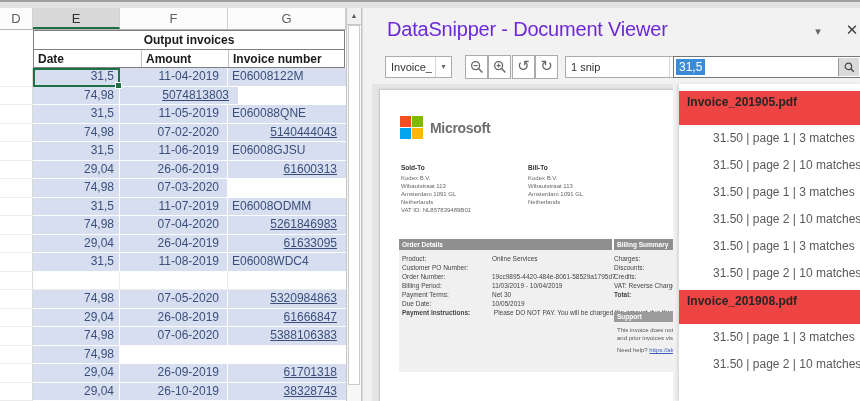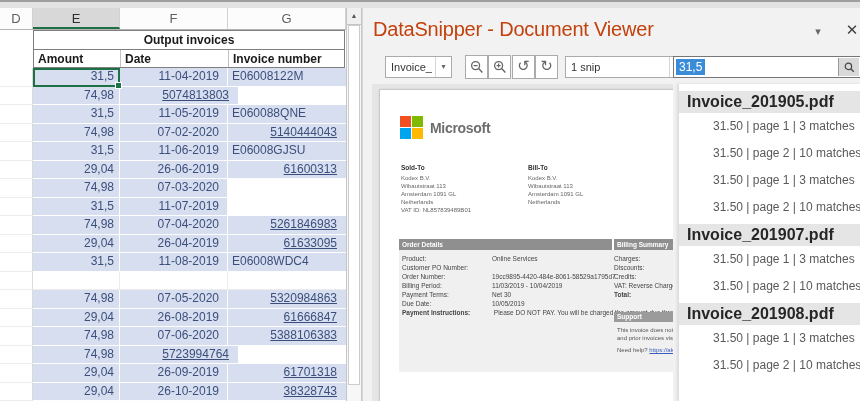--- a/index.html
+++ b/index.html
@@ -51,21 +51,21 @@
     border-right-color:#ececec;}
 
   .selbox{position:absolute;left:33px;top:68px;width:87px;height:19px;border:2px solid #1e7145;
     box-sizing:border-box;pointer-events:none;}
   .selbox .handle{position:absolute;right:-4px;bottom:-4px;width:5px;height:5px;background:#1e7145;
     border:1px solid #fff;}
 
   
   .panel{position:absolute;left:362px;top:8px;width:498px;height:393px;background:#f2f2f2;
     border-left:1px solid #d8d8d8;box-sizing:border-box;}
-  .ptitle{position:absolute;left:10px;top:10px;font-size:20px;color:#c2410c;letter-spacing:-0.2px;}
+  .ptitle{position:absolute;left:24px;top:10px;font-size:20px;color:#6d28d9;letter-spacing:-0.2px;}
   .pchev{position:absolute;left:446px;top:17px;width:18px;color:#666;font-size:11px;text-align:center;cursor:default;}
   .pclose{position:absolute;left:480px;top:13px;width:18px;color:#3f3f3f;font-size:15px;text-align:center;cursor:default;}
 
   .combo{position:absolute;top:48px;height:22px;background:#fff;border:1px solid #ababab;
     box-sizing:border-box;font-size:11px;color:#333;}
   .combo .txt{position:absolute;left:5px;top:4px;white-space:nowrap;}
   .combo .arr{position:absolute;right:0;top:0;bottom:0;width:15px;border-left:1px solid #d6d6d6;
     text-align:center;font-size:8px;line-height:20px;color:#666;}
   .cb-file{left:22px;width:67px;}
   .cb-snip{left:202px;width:121px;}
@@ -110,21 +110,21 @@
   .bsrow.bold{font-weight:bold;}
   .supbar{position:absolute;left:215px;top:62px;width:96px;height:10px;background:#9b9b9b;color:#fff;
     font-size:6.5px;font-weight:bold;line-height:10px;padding-left:3px;box-sizing:border-box;}
   .suplines{position:absolute;left:218px;top:76px;font-size:6px;line-height:8px;color:#555;white-space:nowrap;}
   .helpline{position:absolute;left:218px;top:97px;font-size:6px;color:#555;white-space:nowrap;}
   .helpline .lnk{color:#3a5dbb;text-decoration:underline;}
 
   
   .results{position:absolute;left:316px;top:76px;width:182px;height:317px;background:#fff;
     overflow:hidden;box-shadow:-2px 0 3px rgba(0,0,0,.10);padding-top:4px;box-sizing:border-box;}
-  .rfile{height:22px;line-height:22px;background:#e5e5e5;font-weight:bold;font-size:16px;
+  .rfile{height:34px;line-height:22px;background:#ef4444;font-weight:bold;font-size:12px;
     color:#262626;padding-left:8px;margin-top:3px;white-space:nowrap;}
   .rmatch{height:27px;line-height:27px;font-size:12px;color:#595959;padding-left:34px;white-space:nowrap;}
 </style>
 </head>
 <body>
 
 <div class="stage">
   <div class="top-strip"></div>
 
   <div class="colheads">
@@ -134,22 +134,22 @@
     <div class="colh g">G</div>
   </div>
 
   <div class="vscroll">
     <div class="up">▲</div>
     <div class="thumb"></div>
   </div>
 
   <div class="ttitle">Output invoices</div>
   <div class="theads">
+    <div class="th f">Date</div>
     <div class="th a">Amount</div>
-    <div class="th f">Date</div>
     <div class="th g">Invoice number</div>
   </div>
 
   <div class="grid">
       <div class="srow">
         <div class="c cd"></div>
         <div class="c ca">31,5</div>
         <div class="c cf">11-04-2019</div>
         <div class="c cg">E06008122M</div>
       </div>
@@ -184,20 +184,21 @@
       </div>
       <div class="srow">
         <div class="c cd"></div>
         <div class="c ca">74,98</div>
         <div class="c cf">07-03-2020</div>
       </div>
       <div class="srow">
         <div class="c cd"></div>
         <div class="c ca">31,5</div>
         <div class="c cf">11-07-2019</div>
+        <div class="c cg">E06008ODMM</div>
       </div>
       <div class="srow">
         <div class="c cd"></div>
         <div class="c ca">74,98</div>
         <div class="c cf">07-04-2020</div>
         <div class="c cg num">5261846983</div>
       </div>
       <div class="srow">
         <div class="c cd"></div>
         <div class="c ca">29,04</div>
@@ -230,21 +231,20 @@
       </div>
       <div class="srow">
         <div class="c cd"></div>
         <div class="c ca">74,98</div>
         <div class="c cf">07-06-2020</div>
         <div class="c cg num">5388106383</div>
       </div>
       <div class="srow">
         <div class="c cd"></div>
         <div class="c ca">74,98</div>
-        <div class="c cg num">5723994764</div>
       </div>
       <div class="srow">
         <div class="c cd"></div>
         <div class="c ca">29,04</div>
         <div class="c cf">26-09-2019</div>
         <div class="c cg num">61701318</div>
       </div>
       <div class="srow">
         <div class="c cd"></div>
         <div class="c ca">29,04</div>
@@ -370,21 +370,20 @@
         </div>
       </div>
     </div>
 
     <div class="results">
         <div class="rfile">Invoice_201905.pdf</div>
         <div class="rmatch">31.50 | page 1 | 3 matches</div>
         <div class="rmatch">31.50 | page 2 | 10 matches</div>
         <div class="rmatch">31.50 | page 1 | 3 matches</div>
         <div class="rmatch">31.50 | page 2 | 10 matches</div>
-        <div class="rfile">Invoice_201907.pdf</div>
         <div class="rmatch">31.50 | page 1 | 3 matches</div>
         <div class="rmatch">31.50 | page 2 | 10 matches</div>
         <div class="rfile">Invoice_201908.pdf</div>
         <div class="rmatch">31.50 | page 1 | 3 matches</div>
         <div class="rmatch">31.50 | page 2 | 10 matches</div>
       </div>
   </div>
 </div>
 
 </body></html>

